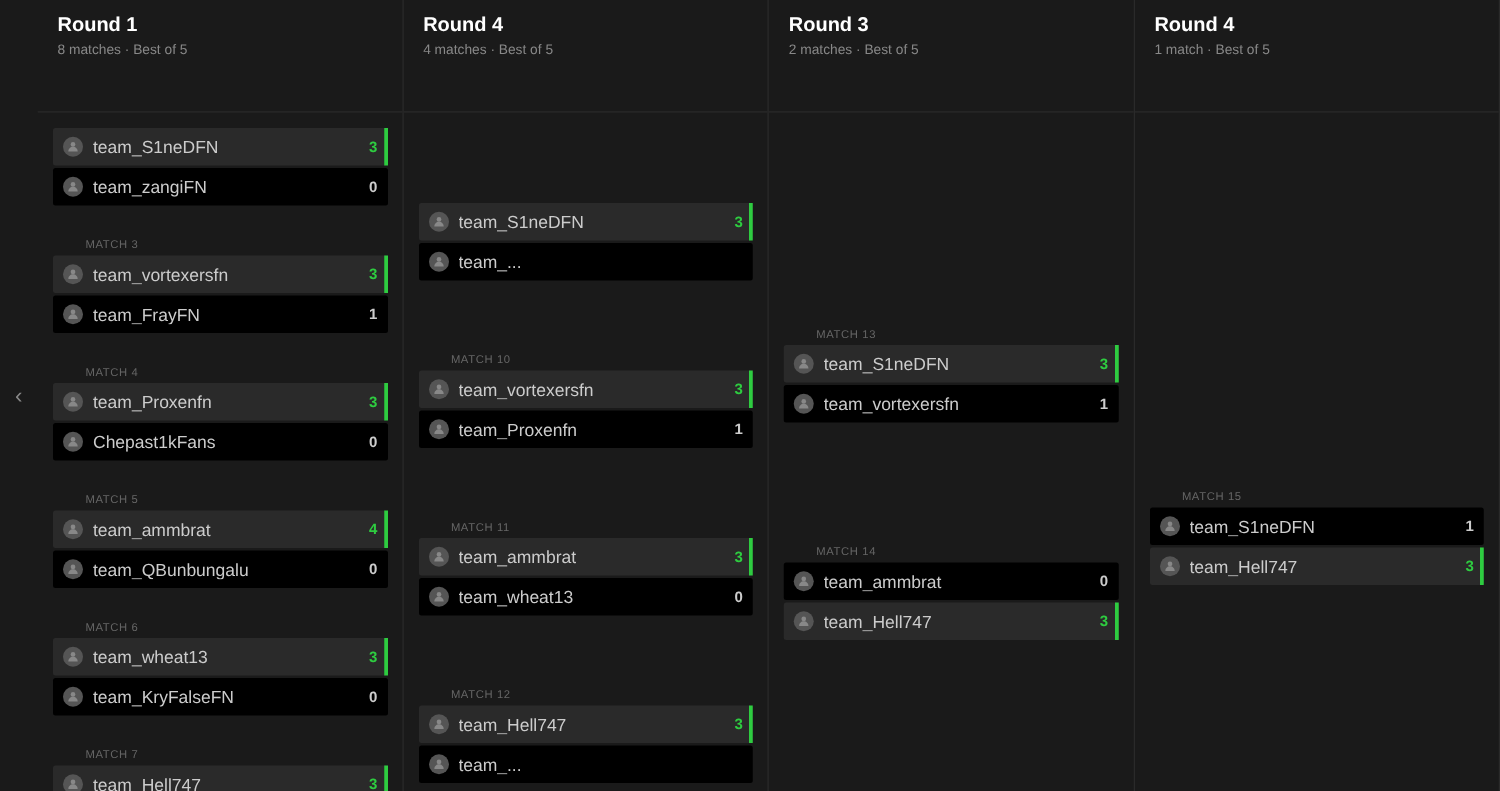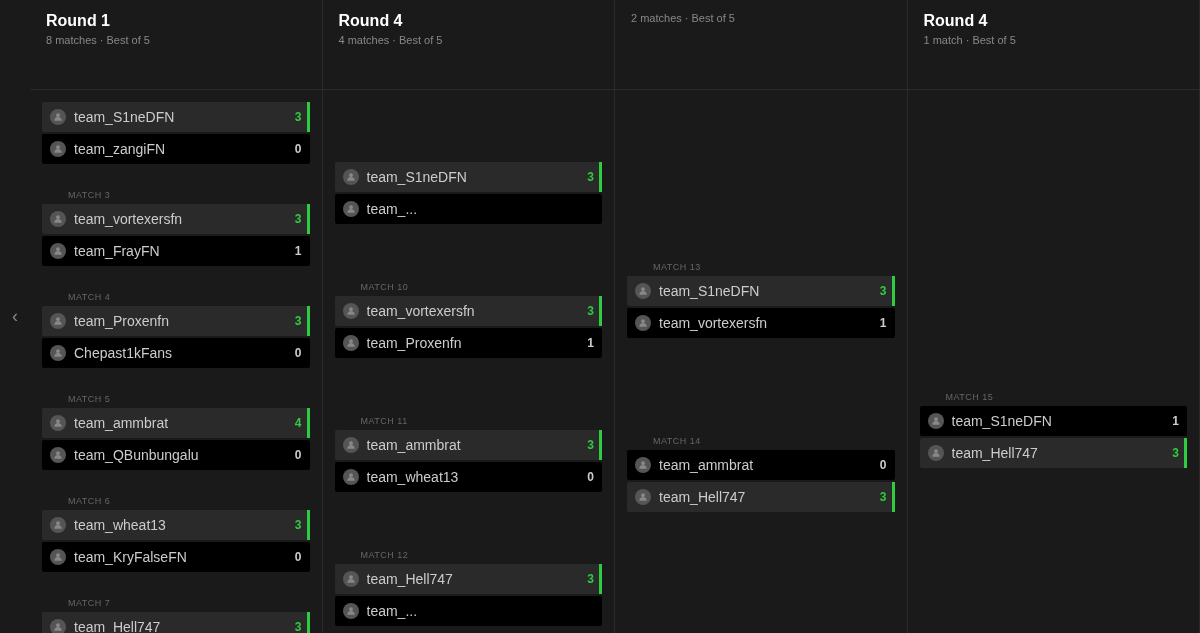--- a/index.html
+++ b/index.html
@@ -415,20 +415,21 @@
               </div>
               <div class="team-name">team_...</div>
               <div class="team-score"></div>
             </div>
             <div style="height: 40px;"></div>
           </div>
         </div>
       </div>
       <div class="round-column round-3">
         <div class="round-header">
+          <div class="round-title">Round 3</div>
           <div class="round-subtitle">2 matches · Best of 5</div>
         </div>
         <div class="round-matches">
           <div style="height: 160px;"></div>
           <div class="match-block">
             <div class="match-label">MATCH 13</div>
             <div class="team-row winner">
               <div class="team-avatar">
                 <svg viewBox="0 0 16 16" xmlns="http://www.w3.org/2000/svg">
     <circle cx="8" cy="5" r="3" fill="#888"></circle>

